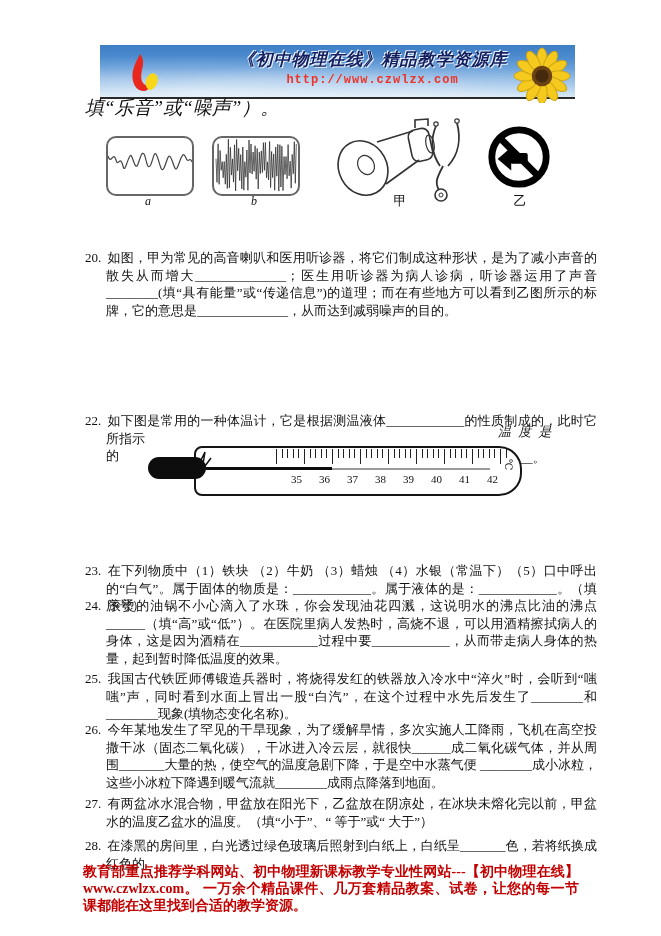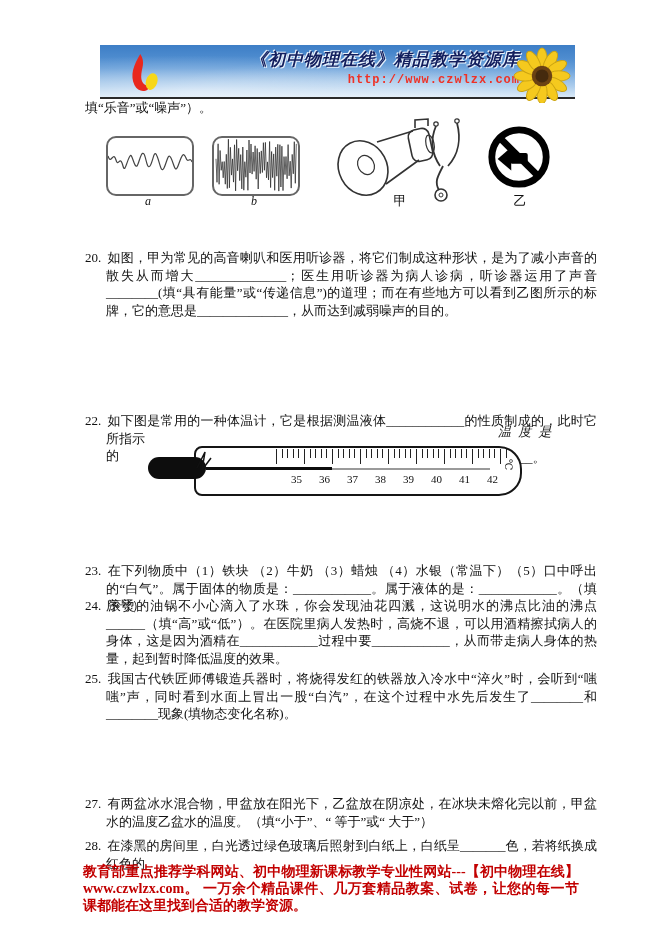--- a/index.html
+++ b/index.html
@@ -6,30 +6,30 @@
   .page{position:relative;width:661px;height:936px;background:#fff;overflow:hidden;
         font-family:"Liberation Serif","DejaVu Serif",serif;color:#111;}
 
   
   .banner{position:absolute;left:100px;top:45px;width:475px;height:52px;
           background:linear-gradient(to bottom,#3d7ec6 0%,#5b97d6 45%,#9cc3e9 80%,#cfe3f5 100%);
           border-bottom:2px solid #2a2a2a;overflow:visible;}
   .banner-cloud{position:absolute;left:0;top:0;width:100%;height:100%;
           background:radial-gradient(ellipse at 20% 90%,rgba(255,255,255,.55),transparent 55%),
                      radial-gradient(ellipse at 70% 100%,rgba(255,255,255,.4),transparent 60%);}
-  .banner-text{position:absolute;left:125px;right:55px;top:3px;text-align:right;}
+  .banner-text{position:absolute;left:125px;right:55px;top:3px;text-align:center;}
   .banner-title{font-size:17px;font-weight:bold;font-style:italic;letter-spacing:1px;
           color:#131f5e;text-shadow:1px 1px 0 #e8f1fb,-1px -1px 0 #e8f1fb;white-space:nowrap;}
   .banner-url{font-family:"Liberation Mono","DejaVu Sans Mono",monospace;
           font-size:12px;font-weight:bold;color:#ef3125;letter-spacing:1px;margin-top:2px;}
   .flame{position:absolute;left:26px;top:7px;}
   .sunflower{position:absolute;right:4px;bottom:-6px;}
 
   
-  .line{position:absolute;left:85px;width:491px;font-size:13px;line-height:17.5px;}
+  .line{position:absolute;left:85px;width:491px;font-size:19px;line-height:17.5px;font-style:italic;}
   .q{position:absolute;left:85px;width:491px;font-size:13px;line-height:17.5px;
      text-align:justify;padding-left:21px;text-indent:-21px;}
   .qnum{margin-right:6px;}
 
   
   .figures{position:absolute;left:85px;top:118px;width:491px;height:102px;}
   .wavebox{position:absolute;top:18px;width:84px;height:56px;border:2px solid #666;border-radius:10px;}
   .figlabel{position:absolute;top:76px;font-size:12px;font-style:italic;text-align:center;width:84px;}
   .figlabel-cn{position:absolute;top:74px;font-size:13px;font-style:normal;text-align:center;}
 
@@ -170,20 +170,23 @@
   </div>
 
   <div class="q" style="top:597px">
     <span class="qnum">24.</span><span>滚烫的油锅不小心滴入了水珠，你会发现油花四溅，这说明水的沸点比油的沸点______（填“高”或“低”）。在医院里病人发热时，高烧不退，可以用酒精擦拭病人的身体，这是因为酒精在____________过程中要____________，从而带走病人身体的热量，起到暂时降低温度的效果。</span>
   </div>
 
   <div class="q" style="top:670px">
     <span class="qnum">25.</span><span>我国古代铁匠师傅锻造兵器时，将烧得发红的铁器放入冷水中“淬火”时，会听到“嗤嗤”声，同时看到水面上冒出一股“白汽”，在这个过程中水先后发生了________和________现象(填物态变化名称)。</span>
   </div>
 
+  <div class="q" style="top:721px">
+    <span class="qnum">26.</span><span>今年某地发生了罕见的干旱现象，为了缓解旱情，多次实施人工降雨，飞机在高空投撒干冰（固态二氧化碳），干冰进入冷云层，就很快______成二氧化碳气体，并从周围_______大量的热，使空气的温度急剧下降，于是空中水蒸气便 ________成小冰粒，这些小冰粒下降遇到暖气流就________成雨点降落到地面。</span>
+  </div>
 
   <div class="q" style="top:795px">
     <span class="qnum">27.</span><span>有两盆冰水混合物，甲盆放在阳光下，乙盆放在阴凉处，在冰块未熔化完以前，甲盆水的温度乙盆水的温度。（填“小于”、“ 等于”或“ 大于”）</span>
   </div>
 
   <div class="q" style="top:837px">
     <span class="qnum">28.</span><span>在漆黑的房间里，白光透过绿色玻璃后照射到白纸上，白纸呈_______色，若将纸换成红色的</span>
   </div>
 
   <div class="footer">教育部重点推荐学科网站、初中物理新课标教学专业性网站---【初中物理在线】www.czwlzx.com。 一万余个精品课件、几万套精品教案、试卷，让您的每一节课都能在这里找到合适的教学资源。</div>

